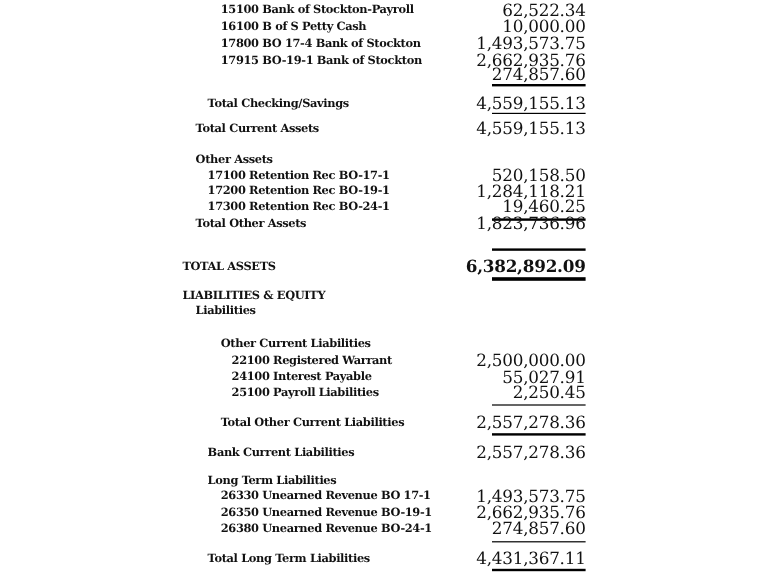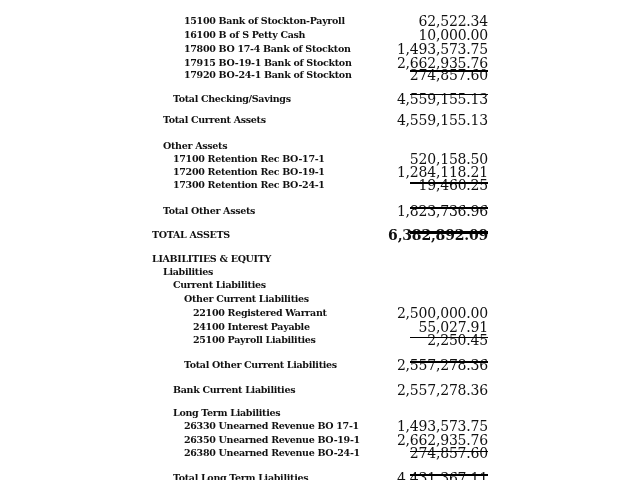--- a/index.html
+++ b/index.html
@@ -20,21 +20,20 @@
       left: 0;
       top: 0;
       width: 640px;
       height: 480px;
     }
     .row {
       position: absolute;
       left: 0;
       width: 640px;
       height: 14px;
-      margin-top: 12px;
     }
     .label {
       position: absolute;
       top: 0;
       font-size: 9.5px;
       font-weight: bold;
       letter-spacing: -0.3px;
       white-space: nowrap;
       line-height: 14px;
     }
@@ -77,21 +76,20 @@
   </div>
   <div class="row" style="top:30px">
     <span class="label i3">17800 BO 17-4 Bank of Stockton</span>
     <span class="amount">1,493,573.75</span>
   </div>
   <div class="row" style="top:44px">
     <span class="label i3">17915 BO-19-1 Bank of Stockton</span>
     <span class="amount">2,662,935.76</span>
   </div>
   <div class="row" style="top:56px">
-    <span class="label i3">17920 BO-24-1 Bank of Stockton</span>
     <span class="amount">274,857.60</span>
   </div>
   <div class="rule thick" style="top:70px"></div>
 
   <div class="row" style="top:80px">
     <span class="label i2">Total Checking/Savings</span>
     <span class="amount">4,559,155.13</span>
   </div>
   <div class="rule thin" style="top:94px"></div>
 
@@ -110,40 +108,37 @@
   <div class="row" style="top:153px">
     <span class="label i2">17200 Retention Rec BO-19-1</span>
     <span class="amount">1,284,118.21</span>
   </div>
   <div class="row" style="top:166px">
     <span class="label i2">17300 Retention Rec BO-24-1</span>
     <span class="amount">19,460.25</span>
   </div>
   <div class="rule thick" style="top:182px"></div>
 
-  <div class="row" style="top:192px">
+  <div class="row" style="top:180px">
     <span class="label i1">Total Other Assets</span>
     <span class="amount">1,823,736.96</span>
   </div>
   <div class="rule thick" style="top:207px"></div>
 
   <div class="row" style="top:216px">
     <span class="label i0">TOTAL ASSETS</span>
     <span class="amount" style="font-weight:bold;">6,382,892.09</span>
   </div>
   <div class="rule thick" style="top:231px; height:3px;"></div>
 
   <div class="row" style="top:240px">
     <span class="label i0">LIABILITIES &amp; EQUITY</span>
   </div>
   <div class="row" style="top:253px">
     <span class="label i1">Liabilities</span>
-  </div>
-  <div class="row" style="top:266px">
-    <span class="label i2">Current Liabilities</span>
   </div>
   <div class="row" style="top:280px">
     <span class="label i3">Other Current Liabilities</span>
   </div>
   <div class="row" style="top:294px">
     <span class="label i4">22100 Registered Warrant</span>
     <span class="amount">2,500,000.00</span>
   </div>
   <div class="row" style="top:308px">
     <span class="label i4">24100 Interest Payable</span>

